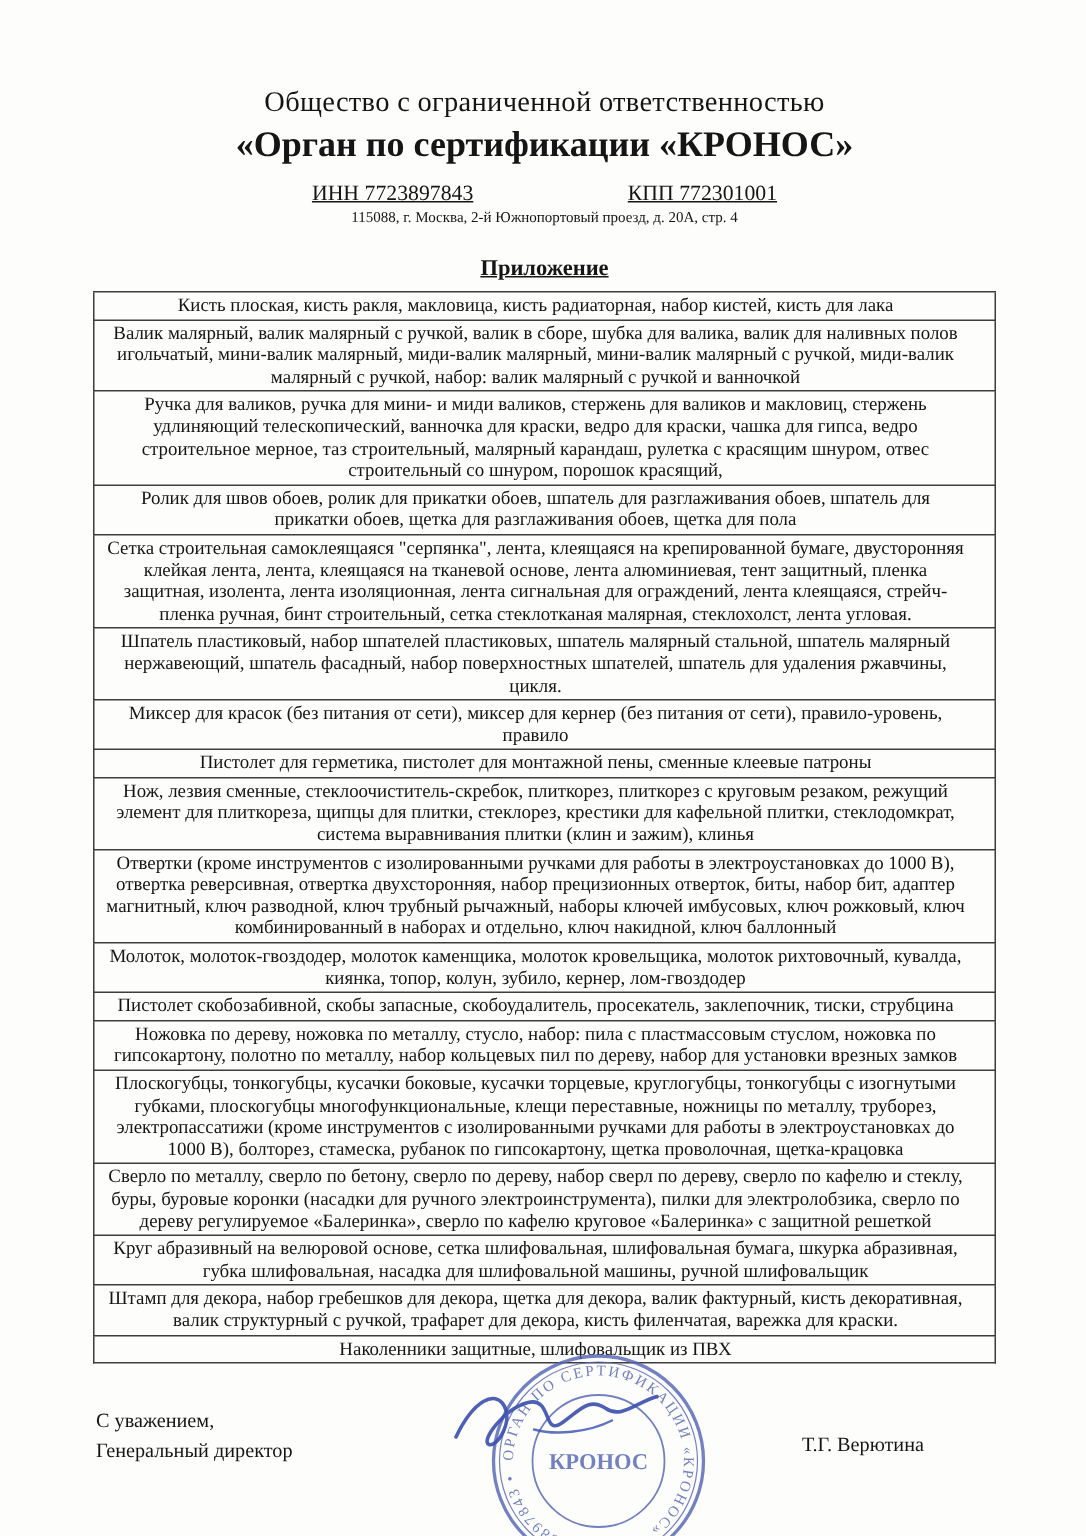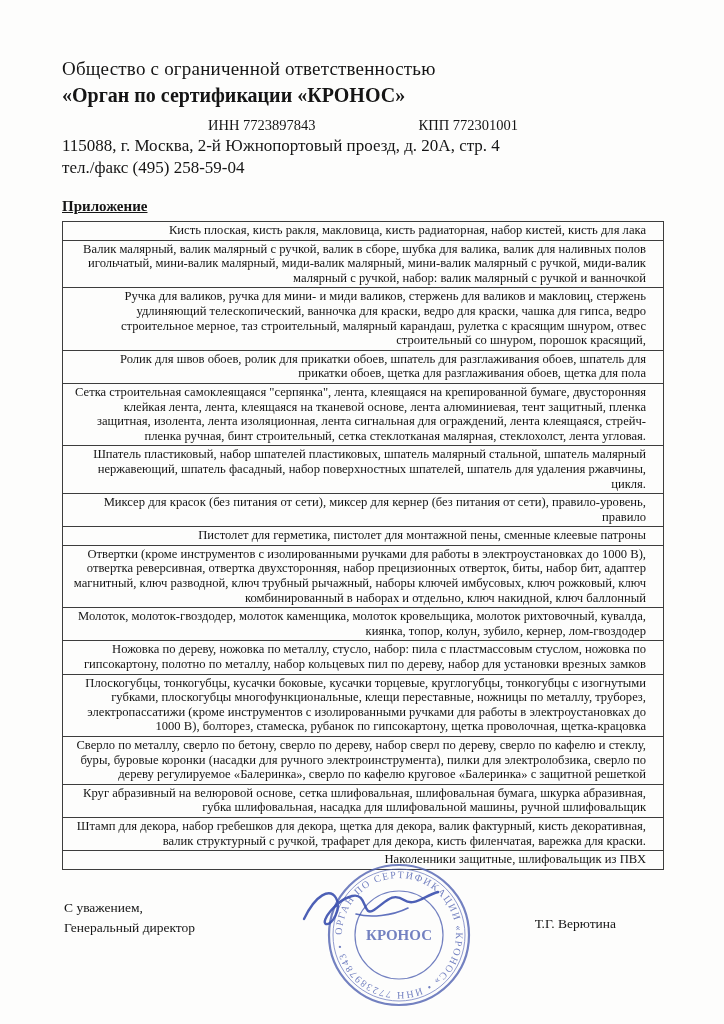--- a/index.html
+++ b/index.html
@@ -7,36 +7,36 @@
     width:724px; height:1024px;
     background:#fdfdfc;
     font-family:"Liberation Serif", serif;
     color:#151515;
     position:relative;
     overflow:hidden;
   }
   .page { position:absolute; inset:0; padding:58px 60px 0 62px; box-sizing:border-box; }
 
   
-  .hdr { text-align:left; }
+  .hdr { text-align:center; }
   .org-type { font-size:19px; letter-spacing:.2px; }
-  .org-name { font-size:20px; font-weight:bold; margin-top:4px; }
-  .ids { display:flex; justify-content:center; gap:103px; font-size:14.5px; margin-top:10px; }
-  .addr, .phone { font-size:17px; margin-top:2px; }
+  .org-name { font-size:24px; font-weight:bold; margin-top:4px; }
+  .ids { display:flex; justify-content:center; gap:103px; font-size:14.5px; margin-top:10px;text-decoration:underline; }
+  .addr, .phone { font-size:10px; margin-top:2px; }
   .app-title { font-size:15px; font-weight:bold; text-decoration:underline; margin-top:20px; }
 
   
   .tbl { margin-top:6px; border-top:1px solid #3d3d3d; }
   .tbl-row {
     border:1px solid #3d3d3d;
     border-top:none;
     padding:1px 17px 2px 5px;
     font-size:12.6px;
     line-height:1.16;
-    text-align:right;
+    text-align:center;
   }
 
   
   .ftr { position:relative; margin-top:10px; height:150px; font-size:13.5px; }
   .ftr-left { position:absolute; left:2px; top:18px; line-height:1.5; }
   .ftr-right { position:absolute; right:48px; top:36px; }
 
   .stamp-wrap { position:absolute; left:234px; top:-28px; width:200px; height:176px; }
   .stamp-svg { position:absolute; left:28px; top:8px; opacity:.82; }
   .sig-svg { position:absolute; left:0; top:22px; }
@@ -47,35 +47,36 @@
 <div class="page">
 
   <div class="hdr">
     <div class="org-type">Общество с ограниченной ответственностью</div>
     <div class="org-name">«Орган по сертификации «КРОНОС»</div>
     <div class="ids">
       <span>ИНН 7723897843</span>
       <span>КПП 772301001</span>
     </div>
     <div class="addr">115088, г. Москва, 2-й Южнопортовый проезд, д. 20А, стр. 4</div>
-    <div class="phone">тел./факс (495) 258-59-04</div>
     <div class="app-title">Приложение</div>
   </div>
 
   <div class="tbl">
     <div class="tbl-row">Кисть плоская, кисть ракля, макловица, кисть радиаторная, набор кистей, кисть для лака</div>
     <div class="tbl-row">Валик малярный, валик малярный с ручкой, валик в сборе, шубка для валика, валик для наливных полов игольчатый, мини-валик малярный, миди-валик малярный, мини-валик малярный с ручкой, миди-валик малярный с ручкой, набор: валик малярный с ручкой и ванночкой</div>
     <div class="tbl-row">Ручка для валиков, ручка для мини- и миди валиков, стержень для валиков и макловиц, стержень удлиняющий телескопический, ванночка для краски, ведро для краски, чашка для гипса, ведро строительное мерное, таз строительный, малярный карандаш, рулетка с красящим шнуром, отвес строительный со шнуром, порошок красящий,</div>
     <div class="tbl-row">Ролик для швов обоев, ролик для прикатки обоев, шпатель для разглаживания обоев, шпатель для прикатки обоев, щетка для разглаживания обоев, щетка для пола</div>
     <div class="tbl-row">Сетка строительная самоклеящаяся "серпянка", лента, клеящаяся на крепированной бумаге, двусторонняя клейкая лента, лента, клеящаяся на тканевой основе, лента алюминиевая, тент защитный, пленка защитная, изолента, лента изоляционная, лента сигнальная для ограждений, лента клеящаяся, стрейч-пленка ручная, бинт строительный, сетка стеклотканая малярная, стеклохолст, лента угловая.</div>
     <div class="tbl-row">Шпатель пластиковый, набор шпателей пластиковых, шпатель малярный стальной, шпатель малярный нержавеющий, шпатель фасадный, набор поверхностных шпателей, шпатель для удаления ржавчины, цикля.</div>
     <div class="tbl-row">Миксер для красок (без питания от сети), миксер для кернер (без питания от сети), правило-уровень, правило</div>
     <div class="tbl-row">Пистолет для герметика, пистолет для монтажной пены, сменные клеевые патроны</div>
+    <div class="tbl-row">Нож, лезвия сменные, стеклоочиститель-скребок, плиткорез, плиткорез с круговым резаком, режущий элемент для плиткореза, щипцы для плитки, стеклорез, крестики для кафельной плитки, стеклодомкрат, система выравнивания плитки (клин и зажим), клинья</div>
     <div class="tbl-row">Отвертки (кроме инструментов с изолированными ручками для работы в электроустановках до 1000 В), отвертка реверсивная, отвертка двухсторонняя, набор прецизионных отверток, биты, набор бит, адаптер магнитный, ключ разводной, ключ трубный рычажный, наборы ключей имбусовых, ключ рожковый, ключ комбинированный в наборах и отдельно, ключ накидной, ключ баллонный</div>
     <div class="tbl-row">Молоток, молоток-гвоздодер, молоток каменщика, молоток кровельщика, молоток рихтовочный, кувалда, киянка, топор, колун, зубило, кернер, лом-гвоздодер</div>
+    <div class="tbl-row">Пистолет скобозабивной, скобы запасные, скобоудалитель, просекатель, заклепочник, тиски, струбцина</div>
     <div class="tbl-row">Ножовка по дереву, ножовка по металлу, стусло, набор: пила с пластмассовым стуслом, ножовка по гипсокартону, полотно по металлу, набор кольцевых пил по дереву, набор для установки врезных замков</div>
     <div class="tbl-row">Плоскогубцы, тонкогубцы, кусачки боковые, кусачки торцевые, круглогубцы, тонкогубцы с изогнутыми губками, плоскогубцы многофункциональные, клещи переставные, ножницы по металлу, труборез, электропассатижи (кроме инструментов с изолированными ручками для работы в электроустановках до 1000 В), болторез, стамеска, рубанок по гипсокартону, щетка проволочная, щетка-крацовка</div>
     <div class="tbl-row">Сверло по металлу, сверло по бетону, сверло по дереву, набор сверл по дереву, сверло по кафелю и стеклу, буры, буровые коронки (насадки для ручного электроинструмента), пилки для электролобзика, сверло по дереву регулируемое «Балеринка», сверло по кафелю круговое «Балеринка» с защитной решеткой</div>
     <div class="tbl-row">Круг абразивный на велюровой основе, сетка шлифовальная, шлифовальная бумага, шкурка абразивная, губка шлифовальная, насадка для шлифовальной машины, ручной шлифовальщик</div>
     <div class="tbl-row">Штамп для декора, набор гребешков для декора, щетка для декора, валик фактурный, кисть декоративная, валик структурный с ручкой, трафарет для декора, кисть филенчатая, варежка для краски.</div>
     <div class="tbl-row">Наколенники защитные, шлифовальщик из ПВХ</div>
   </div>
 
   <div class="ftr">
     <div class="ftr-left">

